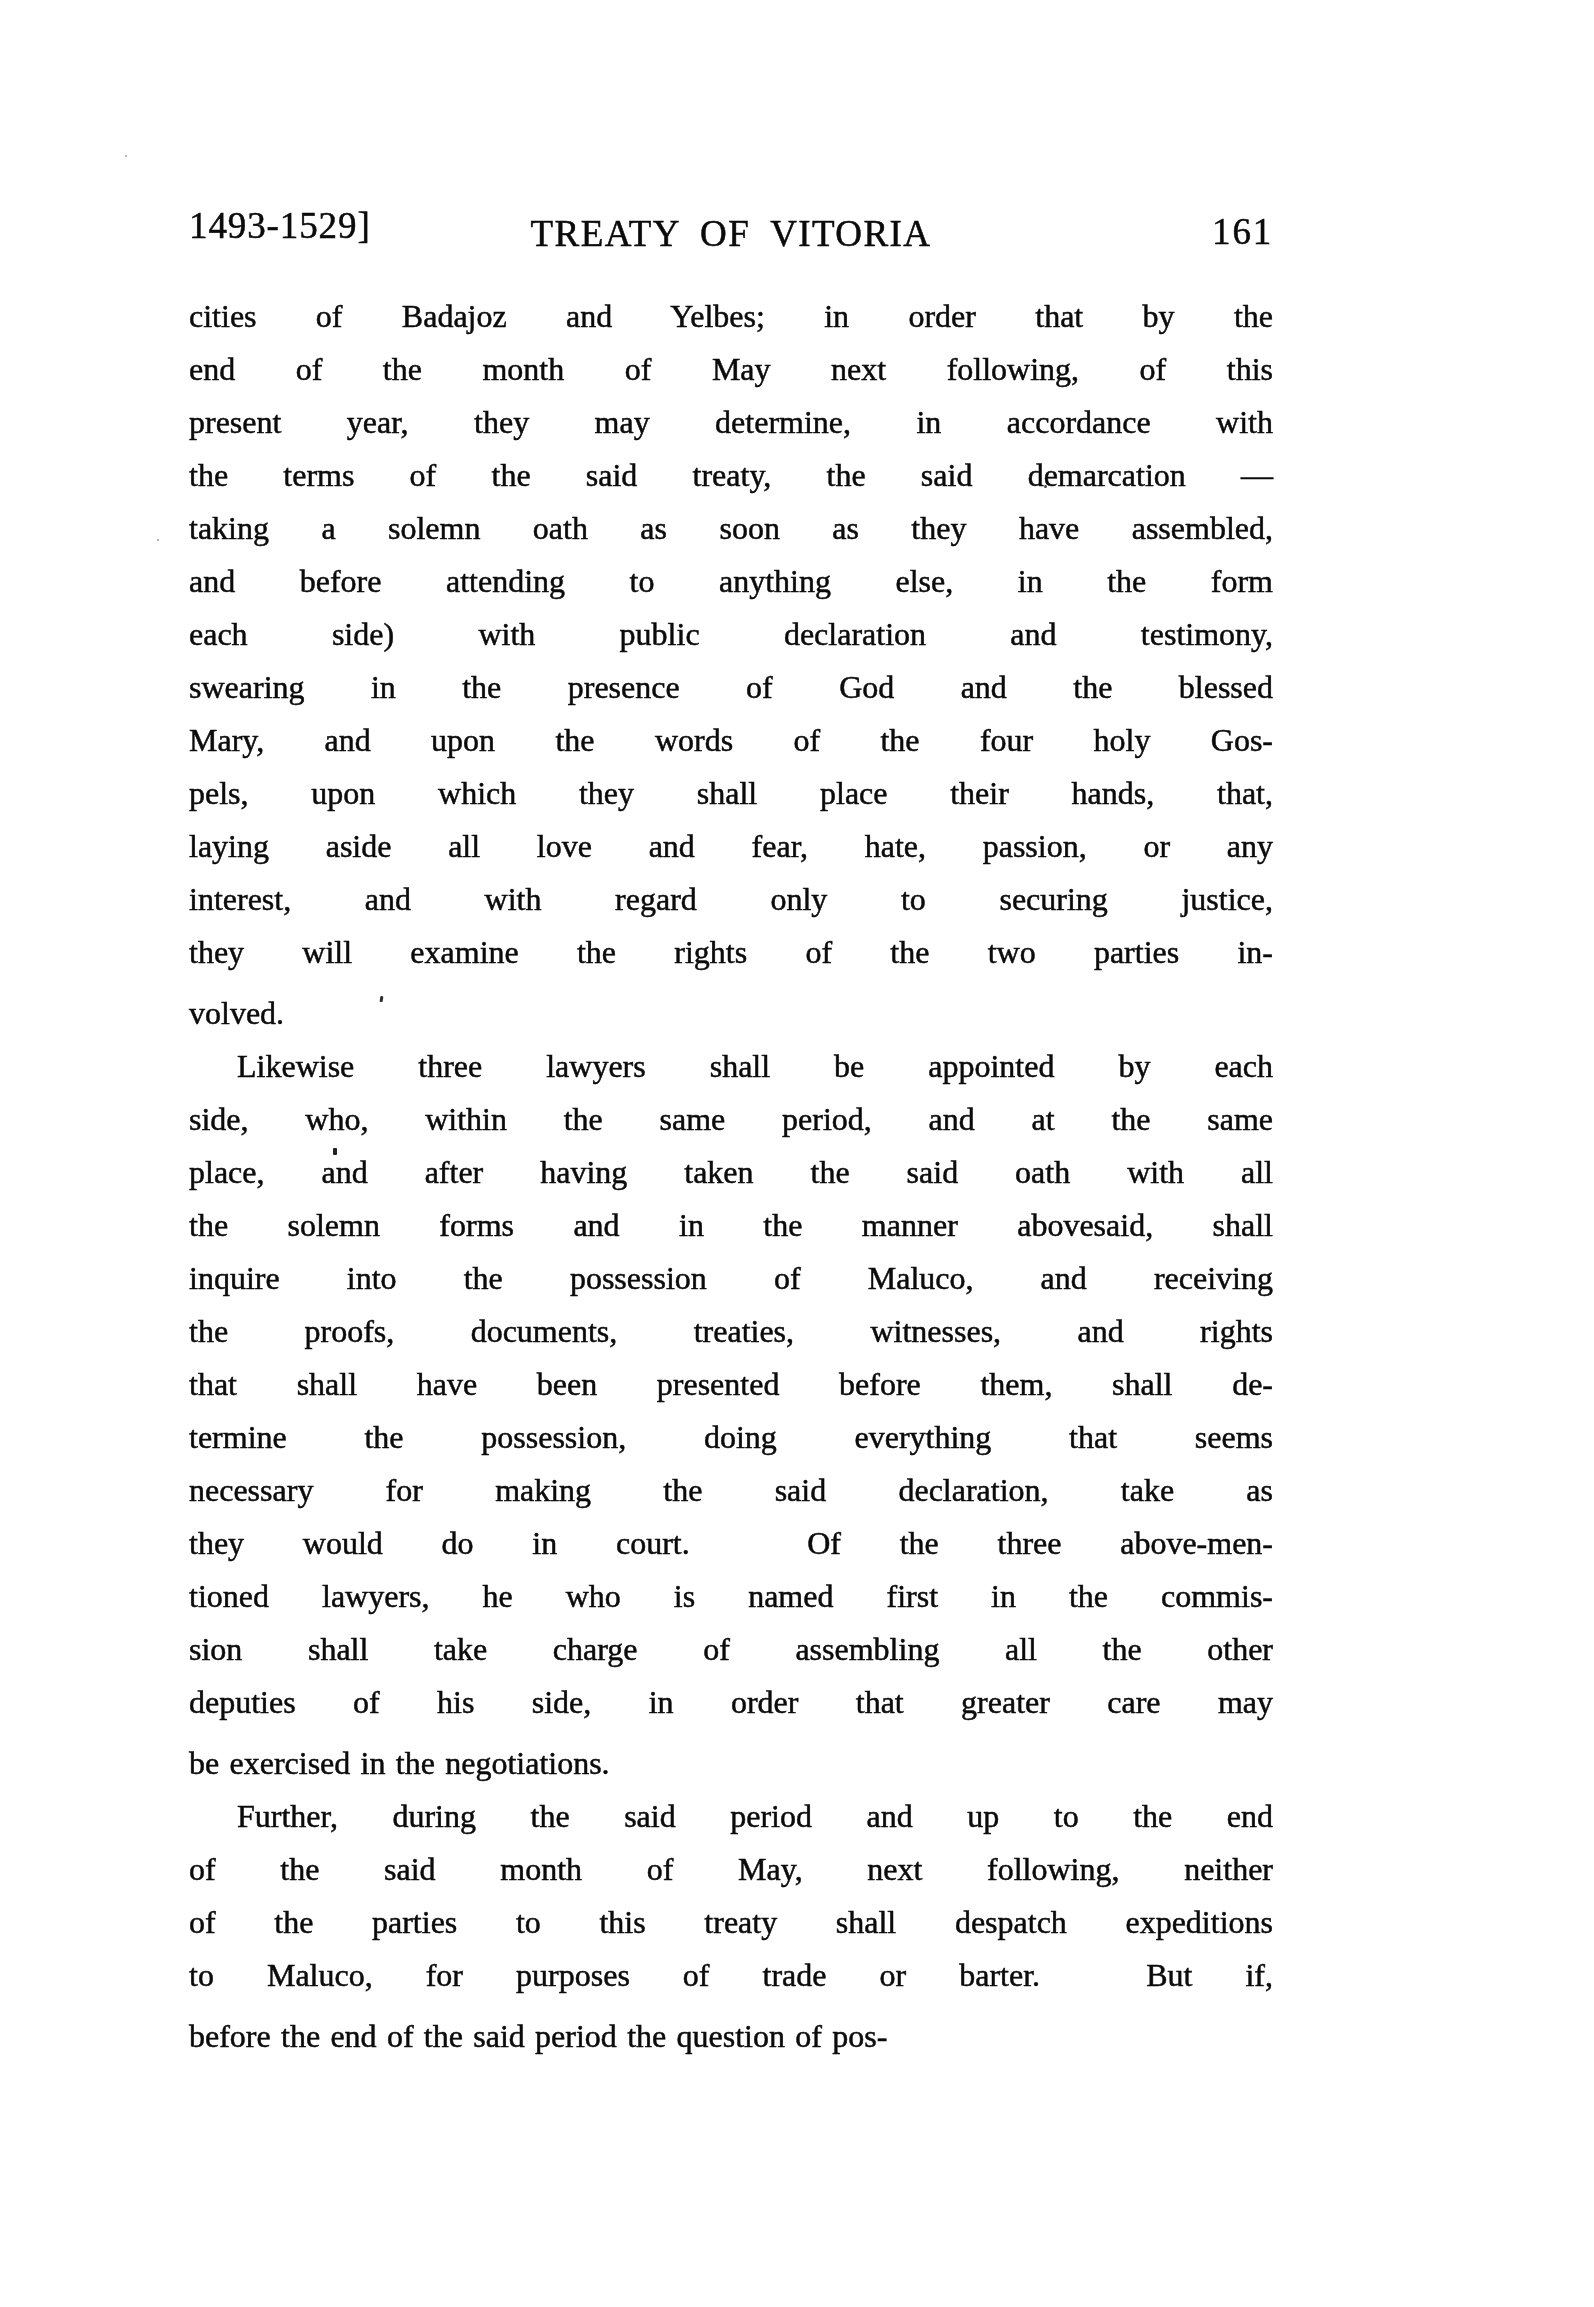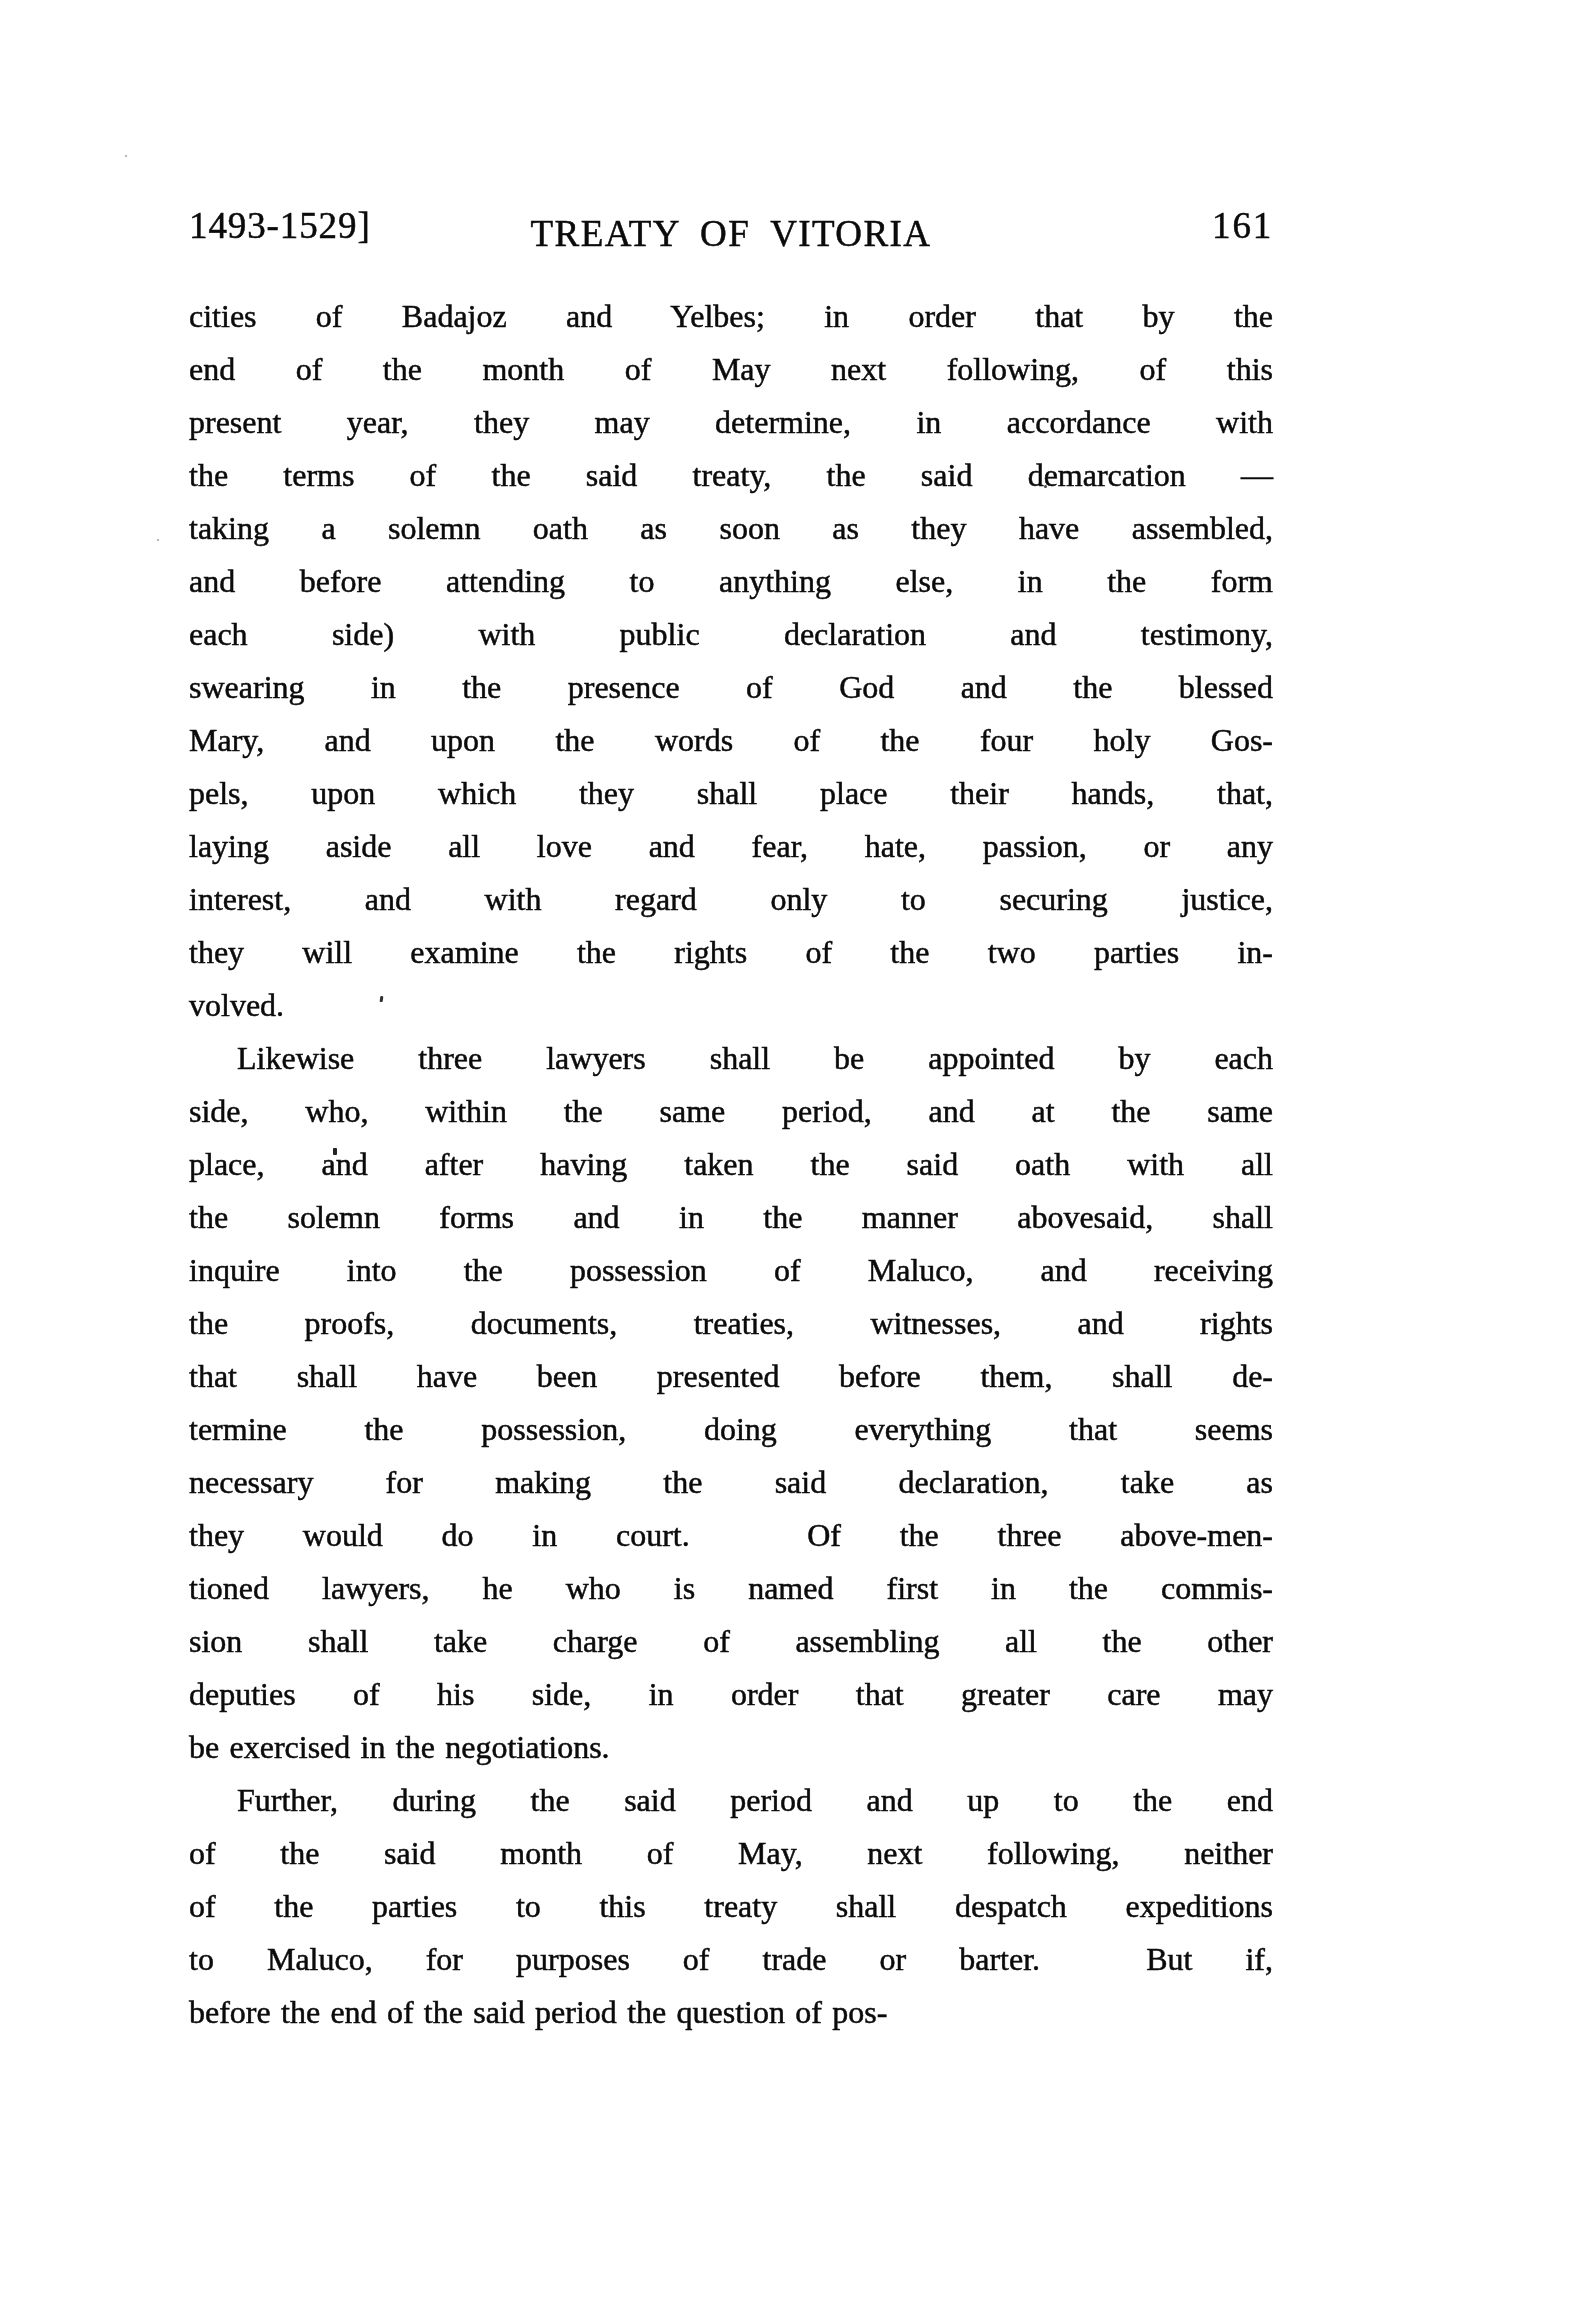--- a/index.html
+++ b/index.html
@@ -40,21 +40,21 @@
     position: absolute;
     left: 50%;
     top: 8px;
     transform: translateX(-50%);
     letter-spacing: 1.4px;
     word-spacing: 10px;
   }
   .header .page-number {
     position: absolute;
     right: 0;
-    top: 0;
+    top: 6px;
     letter-spacing: 1.8px;
   }
   
   .body-text {
     position: absolute;
     top: 290px;
     left: 189px;
     width: 1084px;
     font-size: 32px;
     -webkit-text-stroke: 0.5px #0b0b0b;
@@ -62,20 +62,21 @@
   }
   .line {
     height: 53px;
     line-height: 53px;
     text-align: justify;
     text-align-last: justify;
     white-space: normal;
   }
   .line.last {
     text-align-last: left;
+    margin-top: 8px;
   }
   .line.indent {
     padding-left: 48px;
   }
   
   .speck {
     position: absolute;
     background: #555;
     border-radius: 50%;
   }

